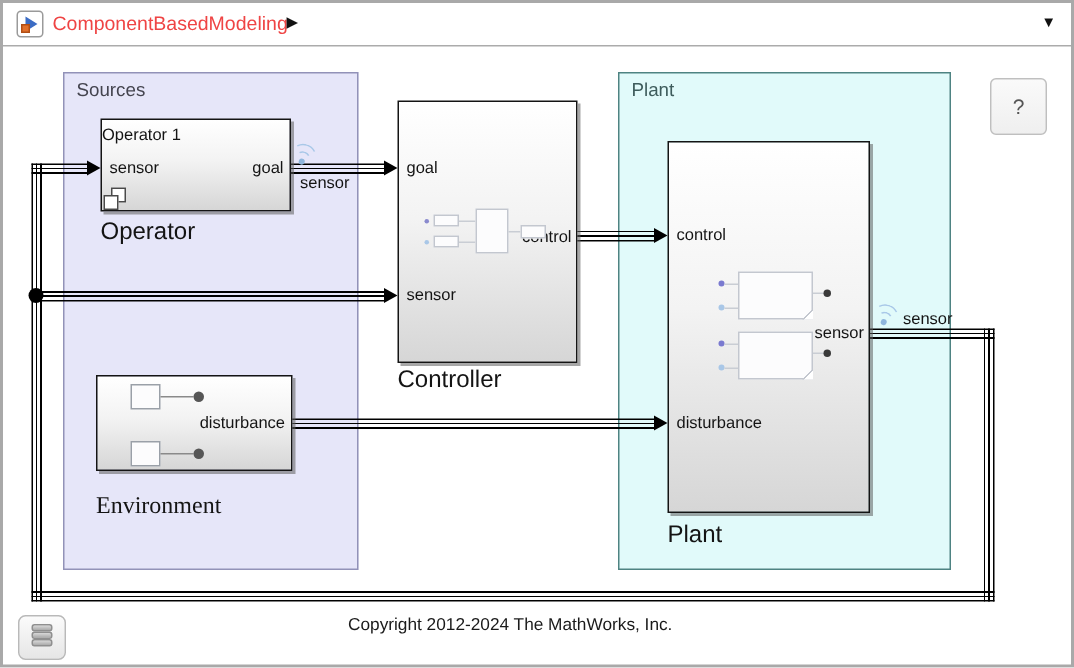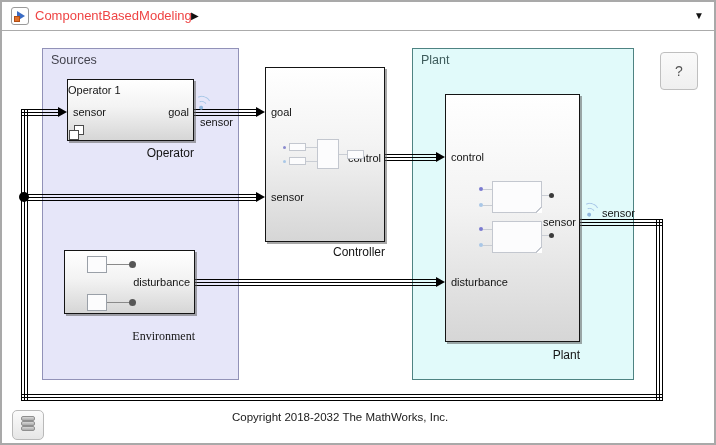--- a/index.html
+++ b/index.html
@@ -16,21 +16,21 @@
   
   .area{position:absolute;box-sizing:border-box;}
   #area-sources{left:40px;top:46px;width:197px;height:332px;background:#e6e6f9;border:1px solid #9292b8;}
   #area-plant{left:410px;top:46px;width:222px;height:332px;background:#e1fafa;border:1px solid #4e8382;}
   .area-label{position:absolute;left:8px;top:4px;font-size:12.5px;}
   #area-sources .area-label{color:#44444f;}
   #area-plant .area-label{color:#3e5c5c;}
   .blk{position:absolute;background:linear-gradient(to bottom,#ffffff 0%,#f3f3f3 45%,#d6d6d6 100%);
     border:1px solid #141414;box-shadow:2px 2px 0 rgba(95,95,95,.55);box-sizing:border-box;}
   .pl{position:absolute;font-size:11px;color:#141414;white-space:nowrap;}
-  .bcap{position:absolute;font-size:12px;color:#141414;text-align:right;}
+  .bcap{position:absolute;font-size:16px;color:#141414;text-align:left;}
   
   .wh{position:absolute;height:7px;background-image:linear-gradient(to bottom,#000 0 1px,transparent 1px 3px,#000 3px 4px,transparent 4px 6px,#000 6px 7px);}
   .wv{position:absolute;width:7px;background-image:linear-gradient(to right,#000 0 1px,transparent 1px 3px,#000 3px 4px,transparent 4px 6px,#000 6px 7px);}
   .arr{position:absolute;width:0;height:0;border-top:5px solid transparent;border-bottom:5px solid transparent;border-left:9px solid #000;}
   .jdot{position:absolute;width:10px;height:10px;border-radius:50%;background:#000;}
   
   .wifi{position:absolute;width:18px;height:16px;transform:rotate(18deg);}
   .wifi i{position:absolute;box-sizing:border-box;border-radius:50%;}
   .wifi .w-dot{left:7px;bottom:0;width:4px;height:4px;background:#8fb6dd;}
   .wifi .w-a1{left:4px;bottom:-1px;width:10px;height:10px;border:1.7px solid transparent;border-top-color:#a9c8e8;}
@@ -182,15 +182,15 @@
   <span class="ann" style="left:600px;top:205px;">sensor</span>
 
   <div id="helpbtn">?</div>
 
   <div id="stackbtn">
     <span class="bar" style="top:5px;"></span>
     <span class="bar" style="top:10px;"></span>
     <span class="bar" style="top:15px;"></span>
   </div>
 
-  <div id="copyright">Copyright 2018-2032 The MathWorks, Inc.</div>
+  <div id="copyright">Copyright 2012-2024 The MathWorks, Inc.</div>
 
 </div>
 
 </body></html>

